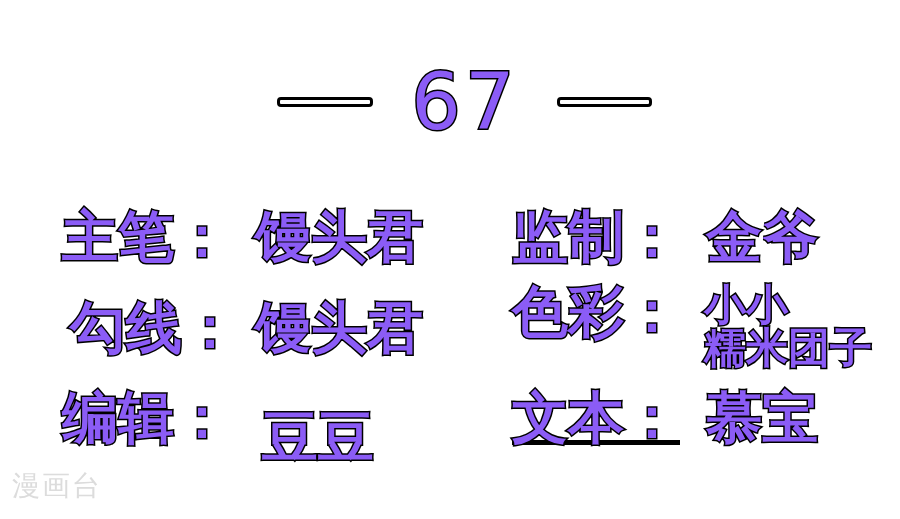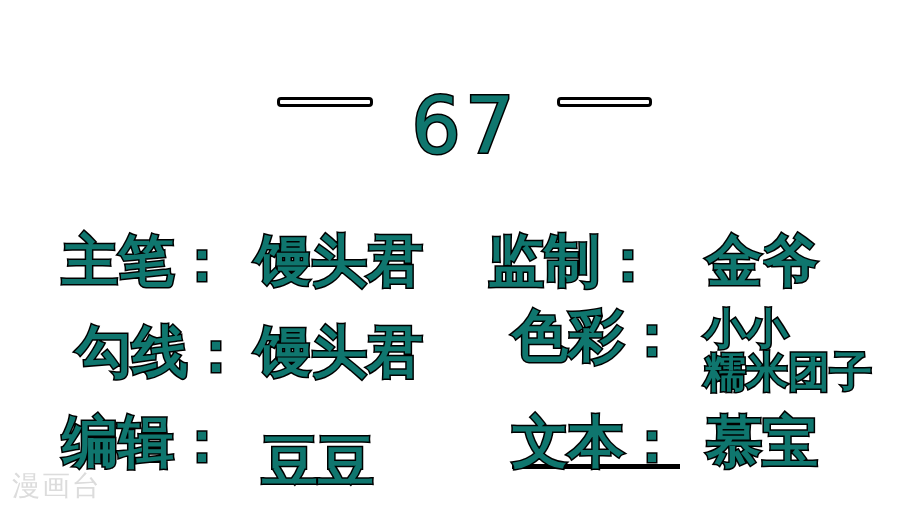--- a/index.html
+++ b/index.html
@@ -1,18 +1,18 @@
 <!DOCTYPE html>
 <html><head>
 <meta charset="utf-8">
 <style>
   html, body { margin:0; padding:0; }
   body { width:900px; height:519px; background:#ffffff; position:relative; overflow:hidden;
          font-family:"DejaVu Sans", sans-serif; }
-  .outline { color:#0f766e; -webkit-text-stroke:3px #000000; paint-order:stroke fill; font-weight:bold;margin-top:24px; }
+  .outline { color:#8b5cf6; -webkit-text-stroke:3px #000000; paint-order:stroke fill; font-weight:bold; }
   .dash { position:absolute; top:97px; height:10px; border:3px solid #000; border-radius:4px; background:#fff; box-sizing:border-box; }
   .dash.left { left:277px; width:96px; }
   .dash.right { left:557px; width:95px; }
   .chapter { position:absolute; left:400px; top:52px; width:130px; text-align:center; font-size:78px; line-height:100px; font-weight:normal; letter-spacing:4px; }
   .credit-label, .credit-value { position:absolute; font-size:56px; line-height:64px; white-space:nowrap;text-align:center; }
   .credit-value.small { font-size:42px; line-height:40px; }
   .watermark { position:absolute; left:12px; top:462px; font-size:28px; line-height:48px; color:#dcdcdc; letter-spacing:2px; }
 </style>
 </head>
 <body>
@@ -20,29 +20,29 @@
 <div>
   <div class="dash left"></div>
   <div class="chapter outline">67</div>
   <div class="dash right"></div>
 </div>
 
 <div>
   <div class="credit-label outline" style="left:62px;top:205px;">主笔：</div>
   <div class="credit-value outline" style="left:255px;top:205px;">馒头君</div>
 
-  <div class="credit-label outline" style="left:76px;top:296px;">勾线：</div>
+  <div class="credit-label outline" style="left:70px;top:296px;">勾线：</div>
   <div class="credit-value outline" style="left:255px;top:296px;">馒头君</div>
 
   <div class="credit-label outline" style="left:62px;top:386px;">编辑：</div>
   <div class="credit-value outline" style="left:262px;top:406px;">豆豆</div>
 </div>
 
 <div>
-  <div class="credit-label outline" style="left:488px;top:205px;">监制：</div>
+  <div class="credit-label outline" style="left:512px;top:205px;">监制：</div>
   <div class="credit-value outline" style="left:706px;top:205px;">金爷</div>
 
   <div class="credit-label outline" style="left:512px;top:280px;">色彩：</div>
   <div class="credit-value outline small" style="left:704px;top:285px;">小小</div>
   <div class="credit-value outline small" style="left:704px;top:328px;">糯米团子</div>
 
   <div class="credit-label outline" style="left:512px;top:386px;text-decoration:underline;">文本：</div>
   <div class="credit-value outline" style="left:706px;top:386px;">慕宝</div>
 </div>
 

